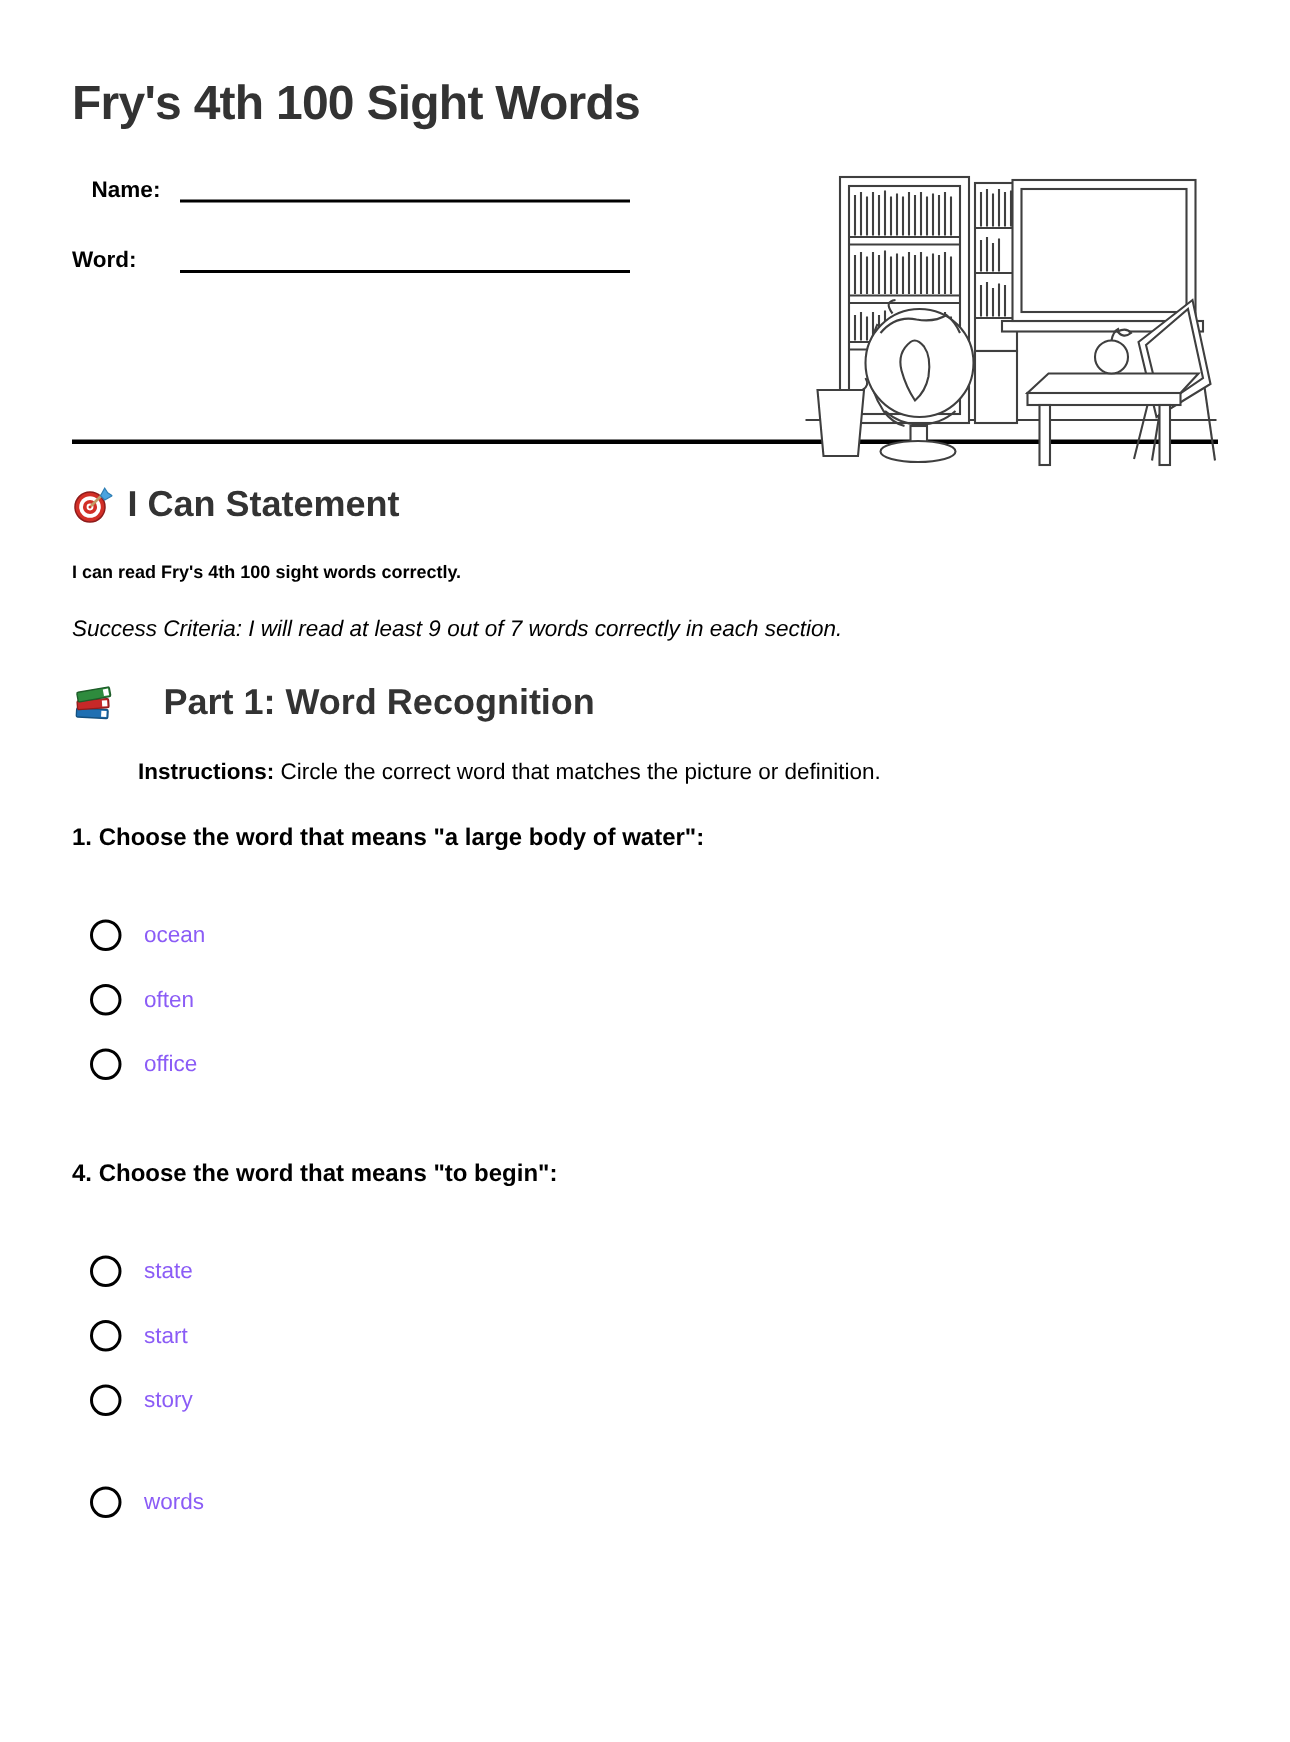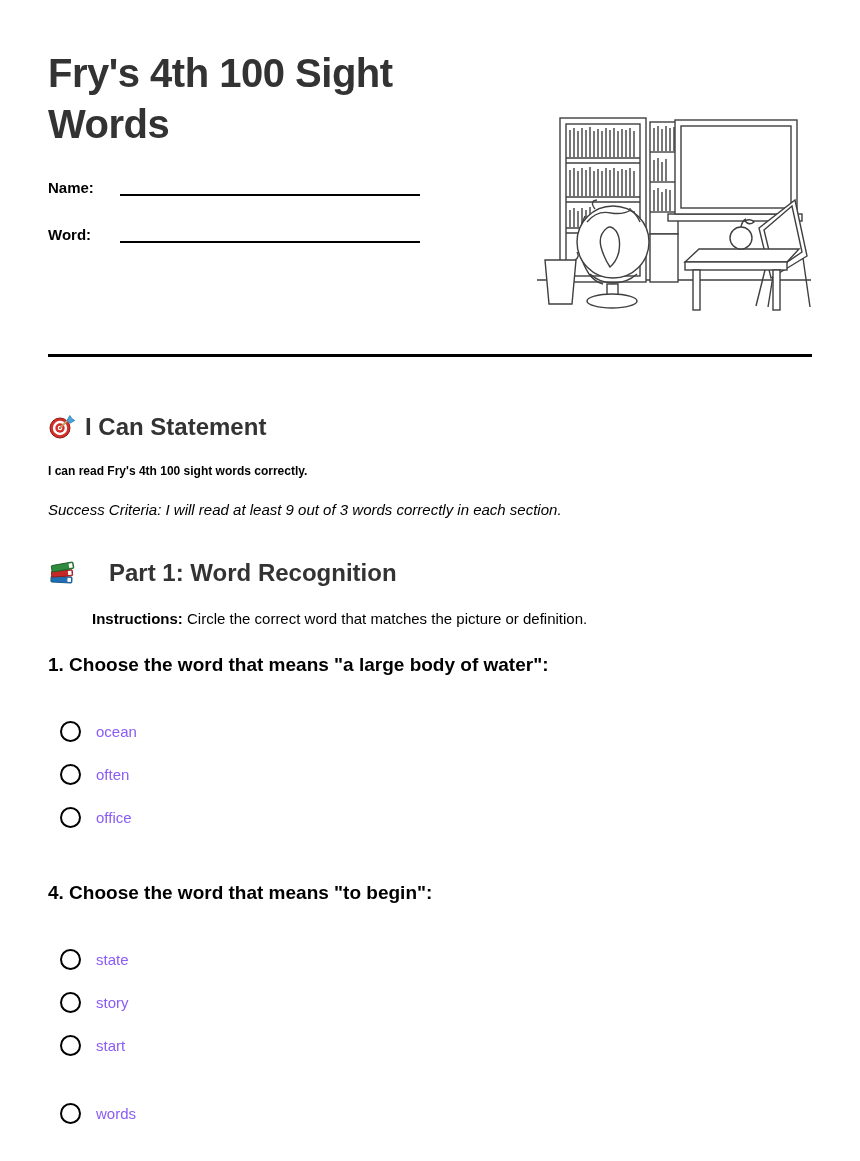--- a/index.html
+++ b/index.html
@@ -7,47 +7,47 @@
   body {
     width: 860px; height: 1161px; overflow: hidden;
     background: #ffffff; color: #000;
     font-family: "Liberation Sans", "DejaVu Sans", sans-serif;
     position: relative;
   }
   .page { padding: 0 48px; }
 
   h1.title {
     margin: 48px 0 0; width: 430px;
-    font-size: 40px; line-height: 1.27; font-weight: 700;
+    font-size: 32px; line-height: 1.27; font-weight: 700;
     color: #333; letter-spacing: -0.5px;
   }
 
   .field-row { display: flex; align-items: flex-end; height: 22px; }
-  .field-row.name { margin-top: 24px; }
+  .field-row.name { margin-top: 24px; text-align: center; }
   .field-row.date { margin-top: 25px; }
   .field-label { font-weight: 700; font-size: 15px; width: 72px; flex: none; }
   .fill-line { width: 300px; height: 20px; border-bottom: 2px solid #000; }
 
   .illustration { position: absolute; left: 535px; top: 110px; }
 
   hr.divider { border: none; height: 3px; background: #000; margin: 111px 0 0; }
 
   h2 { display: flex; align-items: center; gap: 10px; margin: 0;
        font-size: 24px; font-weight: 700; color: #333; }
-  h2.h-ican { margin-top: 56px; }
-  h2.h-part { margin-top: 41px; gap: 34px; }
+  h2.h-ican { margin-top: 27px; }
+  h2.h-part { margin-top: 27px; gap: 34px; }
   .h-icon { display: inline-flex; flex: none; }
 
   p { margin: 0; }
   .statement { margin-top: 23px; font-size: 12px; font-weight: 700; }
   .criteria  { margin-top: 23px; font-size: 15px; font-style: italic; }
   .instructions { margin-top: 23px; font-size: 15px; margin-left: 44px; }
   .instructions strong { font-weight: 700; }
 
-  .question { margin-top: 52px; font-size: 19px; font-weight: 700; }
+  .question { margin-top: 52px; font-size: 16px; font-weight: 700; }
   .question.first { margin-top: 27px; }
 
   .options { margin: 44px 0 0 12px; }
   .option-row { display: flex; align-items: center; height: 24px; margin-bottom: 19px; }
   .option-row:last-child { margin-bottom: 0; align-items: center; }
   .radio {
     width: 21px; height: 21px; flex: none; background: #fff;
     border: 2.6px solid #000; border-radius: 50%; margin-right: 15px; cursor: pointer;
   }
   .option-label { font-size: 15px; color: #8b5cf6; }
@@ -135,21 +135,21 @@
         <circle cx="12" cy="15" r="2.3" fill="#ffffff"></circle>
         <circle cx="12" cy="15" r="1" fill="#d22f27"></circle>
         <line x1="12.5" y1="14.5" x2="20.5" y2="6.5" stroke="#c19a65" stroke-width="1.8"></line>
         <path d="M19 7.5 l2.8 -5 l2 3 l3 2 l-5 2.8 z" fill="#4aa3df" stroke="#2f7fb5" stroke-width="0.8"></path>
       </svg>
     </span>
     <span>I Can Statement</span>
   </h2>
 
   <p class="statement">I can read Fry's 4th 100 sight words correctly.</p>
-  <p class="criteria">Success Criteria: I will read at least 9 out of 3 words correctly in each section.</p>
+  <p class="criteria">Success Criteria: I will read at least 9 out of 7 words correctly in each section.</p>
 
   <h2 class="h-part">
     <span class="h-icon">
       <svg width="27" height="27" viewBox="0 0 27 27">
         <g transform="rotate(3 13 20)">
           <rect x="3" y="17.5" width="21" height="6" rx="1" fill="#1f6fb2" stroke="#14507f" stroke-width="0.9"></rect>
           <rect x="19.5" y="18.5" width="3.5" height="4" fill="#fff"></rect>
         </g>
         <g transform="rotate(-4 13 14)">
           <rect x="3.5" y="11.5" width="21" height="6" rx="1" fill="#c62828" stroke="#8e1b1b" stroke-width="0.9"></rect>
@@ -183,26 +183,26 @@
   </div>
 
   <p class="question">4. Choose the word that means "to begin":</p>
   <div class="options">
     <div class="option-row">
       <span class="radio"></span>
       <span class="option-label">state</span>
     </div>
     <div class="option-row">
       <span class="radio"></span>
+      <span class="option-label">start</span>
+    </div>
+    <div class="option-row">
+      <span class="radio"></span>
       <span class="option-label">story</span>
     </div>
-    <div class="option-row">
-      <span class="radio"></span>
-      <span class="option-label">start</span>
-    </div>
   </div>
 
   <div class="options">
     <div class="option-row">
       <span class="radio"></span>
       <span class="option-label">words</span>
     </div>
   </div>
 
 </div>

